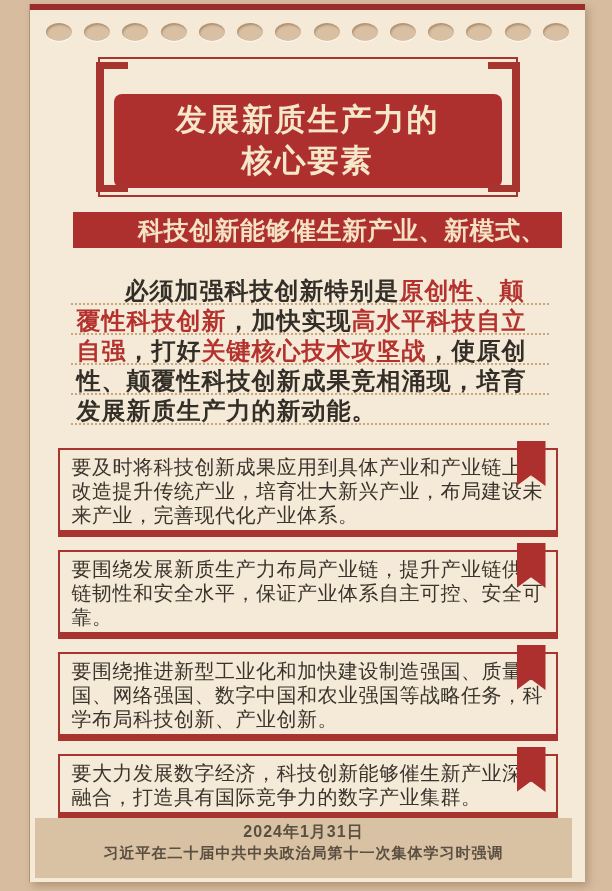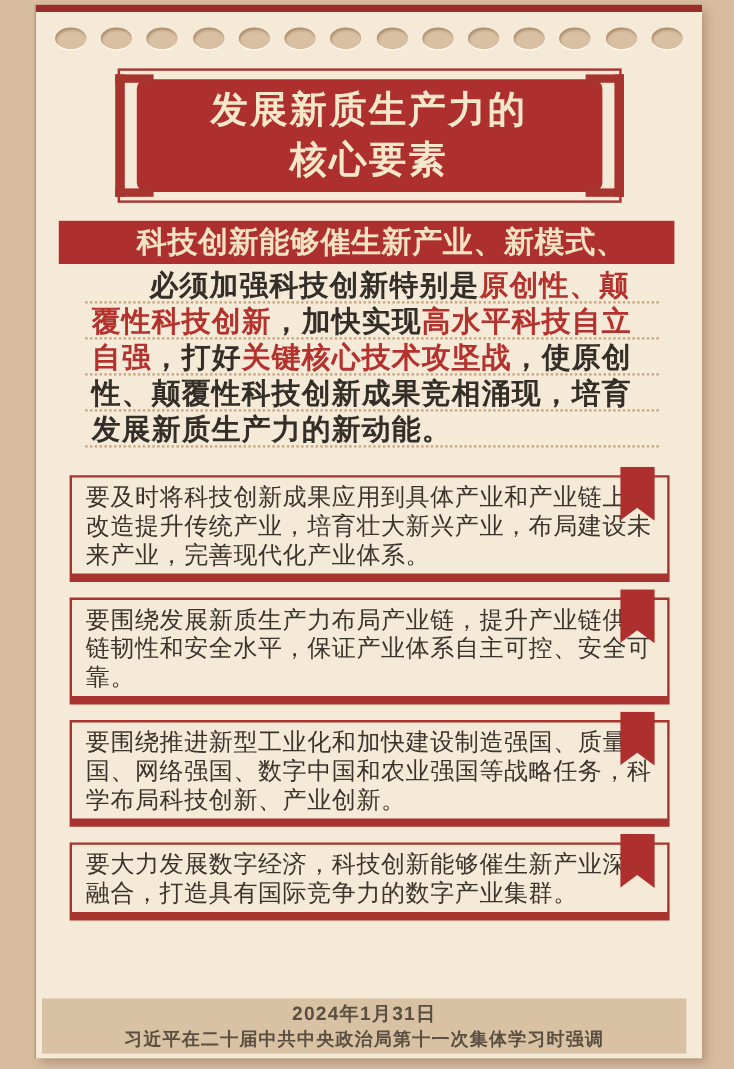--- a/index.html
+++ b/index.html
@@ -24,39 +24,39 @@
   
   .title-frame{
     position:relative;width:388px;margin:16px auto 0;
     border:2px solid var(--border-red,#a8342f);
     padding:7px 14px;box-sizing:content-box;
   }
   .title-inner{
     background:var(--red,#ae302e);border-radius:8px;
     color:var(--cream-text,#f5e7ca);
     text-align:center;font-weight:bold;font-size:31px;line-height:41px;
-    padding:5px 0 7px;letter-spacing:2px;
+    padding:5px 0 7px;letter-spacing:2px;margin-top:28px;
   }
   .bracket{position:absolute;top:3px;bottom:3px;width:24px;}
   .bracket.left{left:-4px;border-left:8px solid var(--border-red,#a8342f);
     border-top:7px solid var(--border-red,#a8342f);border-bottom:7px solid var(--border-red,#a8342f);}
   .bracket.right{right:-4px;border-right:8px solid var(--border-red,#a8342f);
     border-top:7px solid var(--border-red,#a8342f);border-bottom:7px solid var(--border-red,#a8342f);}
   
   .banner{margin:15px 0 0 19px;width:513px;}
   .banner-bar{
     background:var(--red,#ae302e);color:#f3e2c3;
     font-weight:bold;font-size:25px;line-height:36px;height:36px;
     padding:0 10px;letter-spacing:.5px;white-space:nowrap;overflow:hidden;
     margin-bottom:3px;box-sizing:border-box;
   }
-  .banner-bar.first{text-indent:2.2em;}
+  .banner-bar.first{text-indent:2.2em;margin-left:24px;}
   
   .intro{
-    position:relative;margin:4px auto 0;width:462px;
+    position:relative;margin:28px auto 0;width:462px;
     font-family:"Liberation Serif","DejaVu Serif",serif;
     font-weight:bold;font-size:24px;line-height:30px;letter-spacing:1px;
     color:var(--ink,#332f28);
   }
   .intro p{margin:0;text-indent:2em;}
   .intro .seg-red{color:var(--red-text,#b3322d);}
   .rule{position:absolute;left:-6px;right:-10px;border-bottom:2px dotted var(--rule-dotted,#c9a67c);height:0;}
   
   .cards{margin:22px auto 0;width:500px;display:flex;flex-direction:column;gap:13px;}
   .card{
@@ -69,21 +69,21 @@
     color:#3a342c;
   }
   .card .seg-bold{font-weight:normal;}
   .ribbon{
     position:absolute;top:-9px;right:10px;width:29px;height:45px;
     background:var(--red,#ae302e);
     clip-path:polygon(0 0,100% 0,100% 100%,50% 76%,0 100%);
   }
   
   .footer-band{
-    position:absolute;left:5px;right:13px;bottom:4px;height:46px;
+    position:absolute;left:5px;right:13px;bottom:4px;height:60px;
     background:var(--footer-band,#d9c2a4);
     color:var(--footer-text,#5a4f40);
     text-align:center;font-weight:bold;
   }
   .footer-date{font-size:16px;line-height:23px;padding-top:2px;letter-spacing:1px;}
   .footer-source{font-size:15px;line-height:19px;letter-spacing:1px;}
 </style>
 </head>
 <body style="--background: #d7bc9f; --paper: #f5ead7; --red: #ae302e; --dark-red-strip: #9b2e2c; --red-text: #b3322d; --ink: #332f28; --cream-text: #f5e7ca; --border-red: #a8342f; --rule-dotted: #c9a67c; --hole: #d9c0a3; --footer-band: #d9c2a4; --footer-text: #5a4f40;">
 

